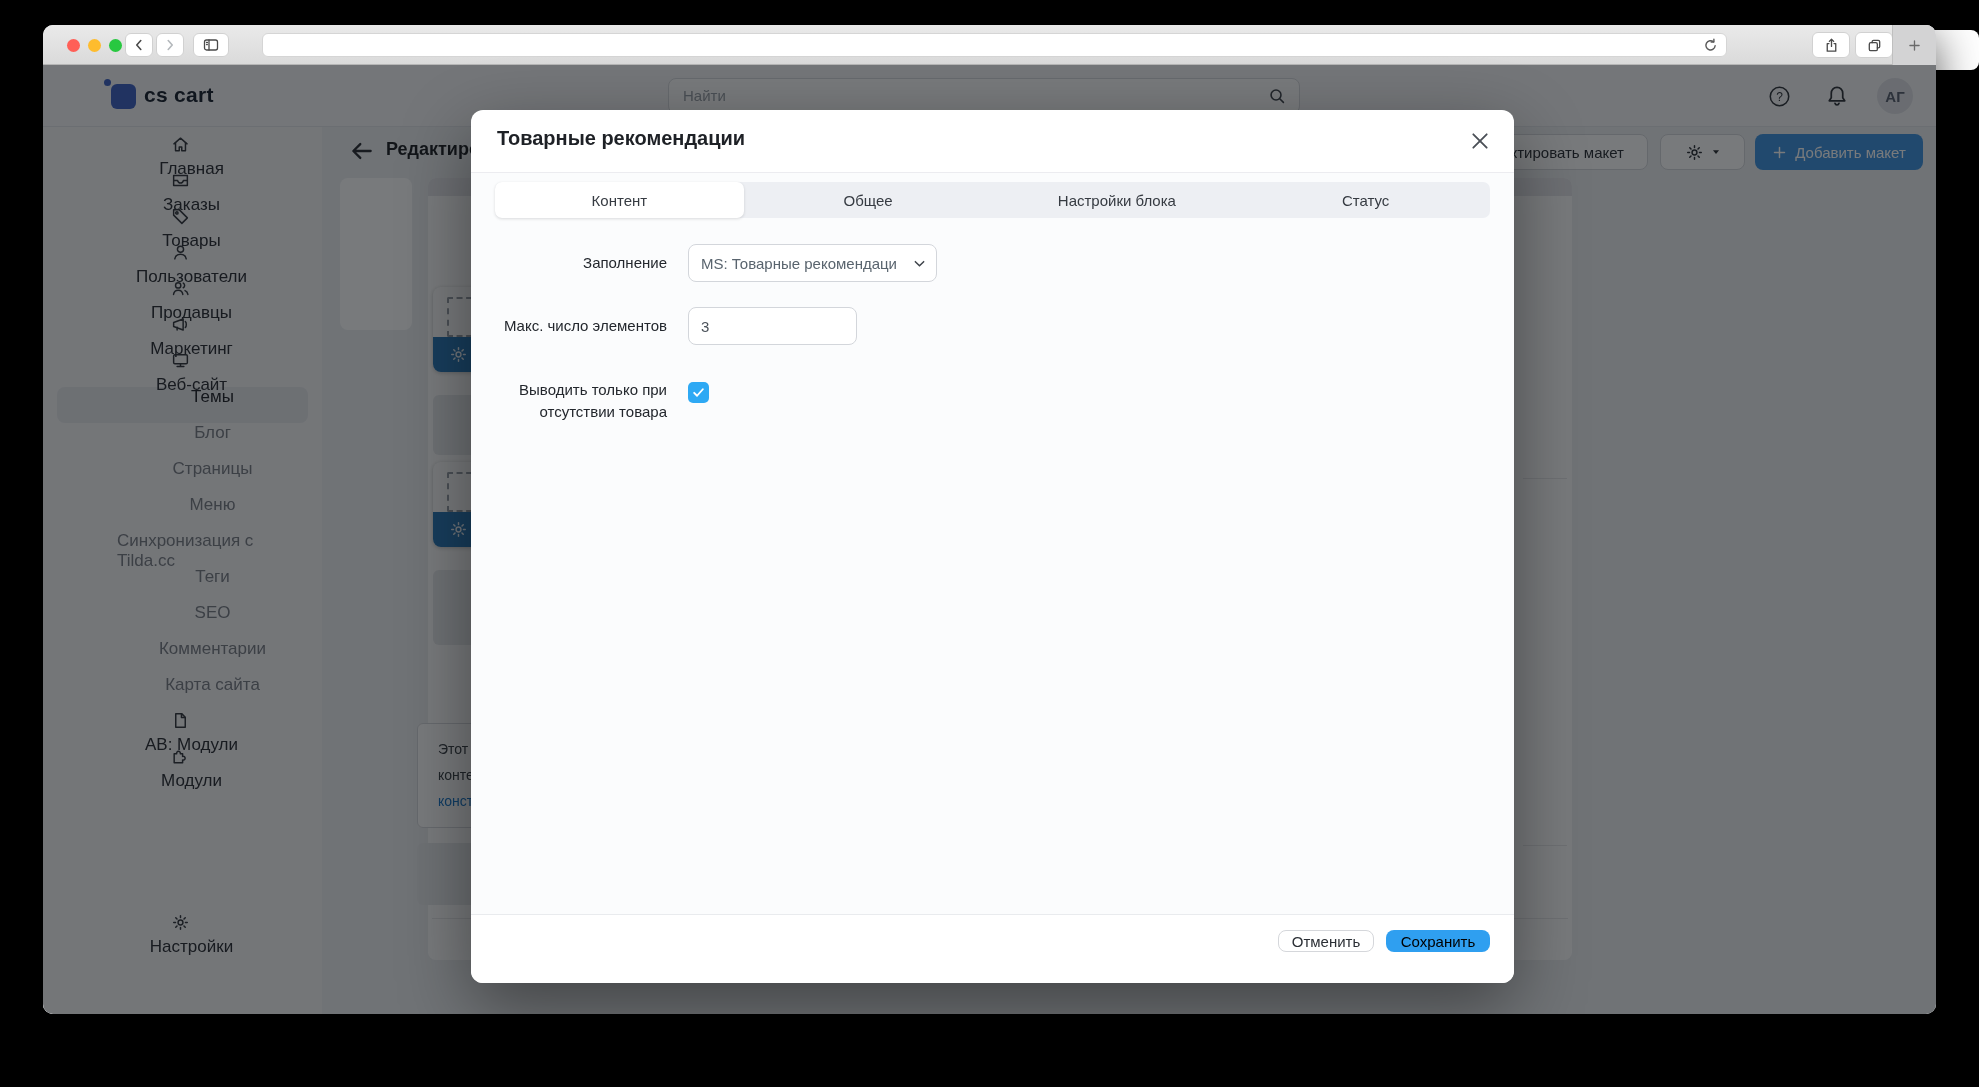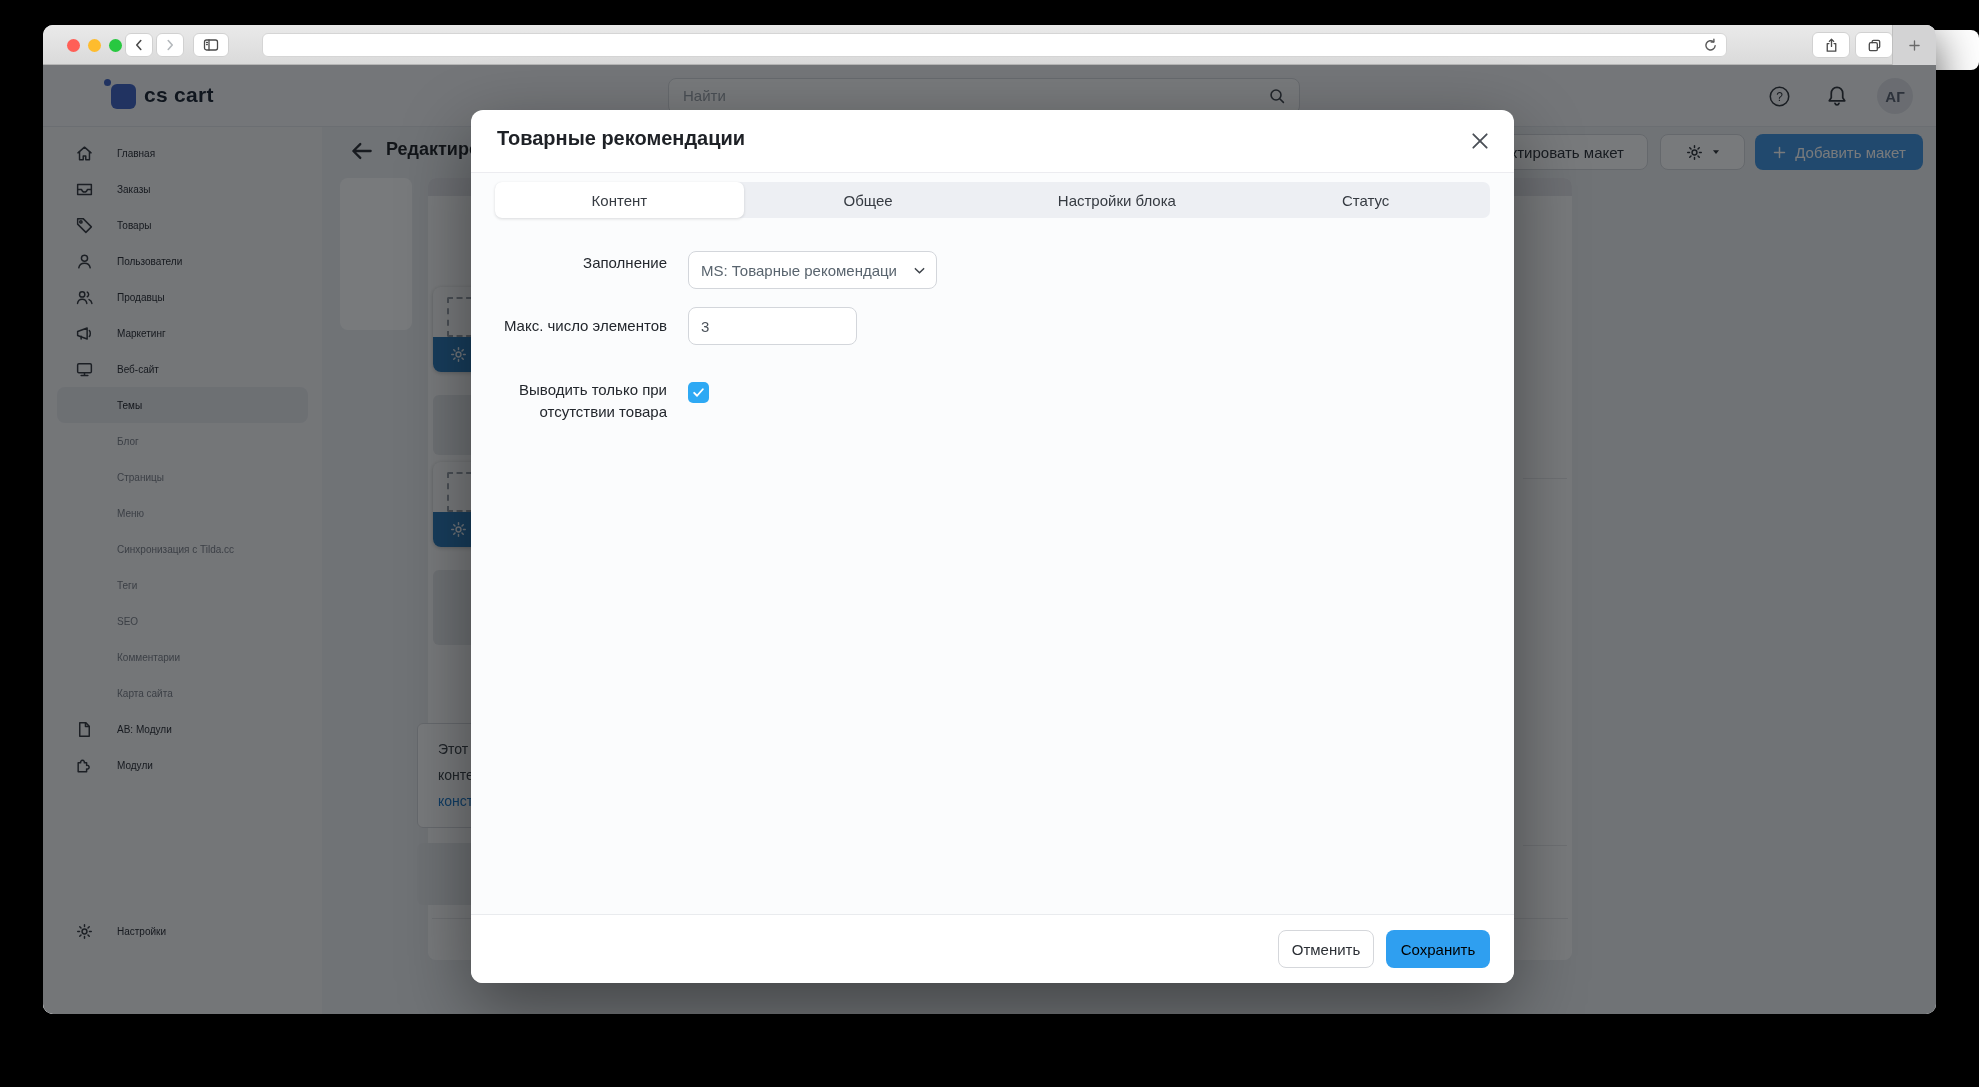--- a/index.html
+++ b/index.html
@@ -46,21 +46,21 @@
   .search-ic{position:absolute;right:12px;top:8px;color:#3f444c}
   .hicon{position:absolute;top:19px;color:#2f333a;cursor:pointer}
   .h-help{left:1724px}.h-bell{left:1782px}
   .avatar{position:absolute;left:1834px;top:13px;width:36px;height:36px;border-radius:50%;background:#dfe1e6;
           color:#596070;font-size:15px;font-weight:700;display:flex;align-items:center;justify-content:center;cursor:pointer}
 
   
   .sidebar{position:absolute;left:0;top:62px;width:279px;height:887px;background:#f5f5f7;}
   .nav{position:absolute;left:0;top:8px;width:100%;}
   .nav-item{height:36px;margin:0 14px;border-radius:8px;display:flex;align-items:center;padding-left:18px;
-            font-size:10px;font-weight:500;color:#2a2d33;cursor:pointer;box-sizing:border-box;}
+            font-size:17px;font-weight:500;color:#2a2d33;cursor:pointer;box-sizing:border-box;flex-direction:column;}
   .nav-item .icn{width:24px;margin-right:18px;color:#33373d;flex:0 0 24px;}
   .nav-item.sub{padding-left:60px;font-weight:400;color:#7a7e86;}
   .nav-item.selected{background:#e7e8ec;color:#212329;}
   .settings-row{position:absolute;left:0;top:786px;width:100%;}
 
   
   .back-btn{position:absolute;left:306px;top:73px;width:28px;height:28px;color:#2b2e33;cursor:pointer}
   .page-title{position:absolute;left:343px;top:74px;font-size:18px;font-weight:700;color:#1d2025;white-space:nowrap;}
   .btn{position:absolute;height:36px;border-radius:8px;font-size:15px;display:flex;align-items:center;justify-content:center;box-sizing:border-box;cursor:pointer;white-space:nowrap;}
   .btn-light{background:#fff;border:1px solid #d5d7db;color:#2b2f35;}
@@ -97,28 +97,28 @@
   .m-body{position:absolute;left:0;top:63px;bottom:68px;right:0;background:#fbfcfd;}
   .seg{position:absolute;left:24px;top:9px;width:995px;height:36px;background:#edeff3;border-radius:7px;display:flex;}
   .tab{flex:1;display:flex;align-items:center;justify-content:center;font-size:15px;color:#363b42;border-radius:7px;cursor:pointer;}
   .tab.active{background:#fff;box-shadow:0 1px 3px rgba(26,30,36,.15);}
   .f-label{position:absolute;left:24px;width:172px;text-align:right;font-size:15px;color:#23272d;}
   .lbl1{top:71px;line-height:38px}
   .lbl2{top:134px;line-height:38px}
   .lbl3{top:206px;line-height:22px}
   .select{position:absolute;left:217px;top:71px;width:249px;height:38px;background:#fff;border:1px solid #d3d6db;border-radius:8px;
           box-sizing:border-box;display:flex;align-items:center;padding:0 32px 0 12px;font-size:15px;color:#59646e;
-          white-space:nowrap;overflow:hidden;cursor:pointer;margin-top:7px;}
+          white-space:nowrap;overflow:hidden;cursor:pointer;}
   .sel-chev{position:absolute;right:9px;top:11px;color:#3f444b;}
   .num-input{position:absolute;left:217px;top:134px;width:169px;height:38px;border:1px solid #d3d6db;border-radius:8px;
              box-sizing:border-box;padding:0 12px;font-size:15px;color:#4c535b;background:#fff;outline:none;font-family:inherit;}
   .checkbox{position:absolute;left:217px;top:209px;width:21px;height:21px;border-radius:5px;background:#2ea9f4;
             color:#fff;display:flex;align-items:center;justify-content:center;cursor:pointer;}
   .m-footer{position:absolute;left:0;right:0;bottom:0;height:68px;border-top:1px solid #e9ebee;background:#fff;border-radius:0 0 12px 12px;}
-  .m-btn{position:absolute;top:15px;height:38px;border-radius:8px;font-size:15px;display:flex;align-items:center;justify-content:center;cursor:pointer;box-sizing:border-box;}
+  .m-btn{position:absolute;top:15px;height:22px;border-radius:8px;font-size:15px;display:flex;align-items:center;justify-content:center;cursor:pointer;box-sizing:border-box;}
   .m-cancel{right:140px;width:96px;background:#fff;border:1px solid #d5d7db;color:#2b2f35;}
   .m-save{right:24px;width:104px;background:#2f9ff0;color:#000000;}
 </style>
 </head>
 <body>
 
 <div class="stage">
   <div class="peek"></div>
 
   <div class="window">

